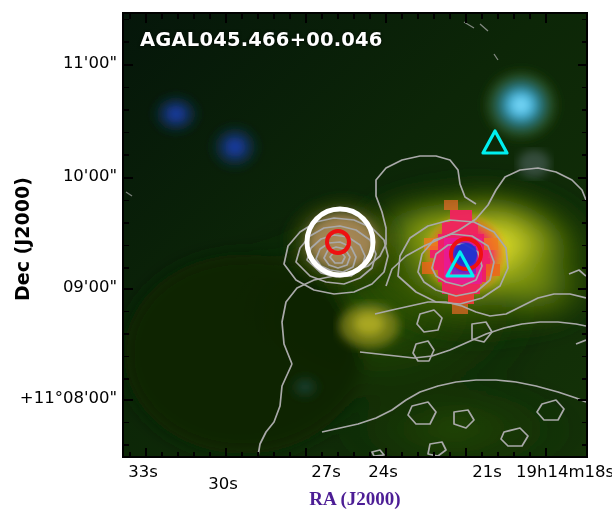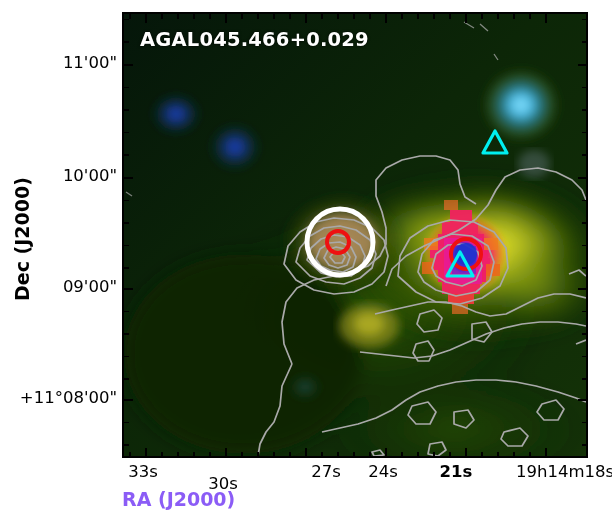--- a/index.html
+++ b/index.html
@@ -17,22 +17,22 @@
   .ylab{position:absolute;right:0;text-align:right;font-size:16.5px;color:#000;
         white-space:nowrap;transform:translateY(-50%);}
   #yticklabels{position:absolute;left:0;top:0;width:117px;height:519px;}
   .xlab{position:absolute;top:0;text-align:center;font-size:16.5px;color:#000;
         white-space:nowrap;transform:translateX(-50%);}
   #xticklabels{position:absolute;left:0;top:462px;width:612px;height:24px;}
 
   #ytitle{position:absolute;left:-88px;top:228px;width:220px;text-align:center;
           font-size:19px;font-weight:bold;color:#000;
           transform:rotate(-90deg);transform-origin:center center;}
-  #xtitle{position:absolute;left:122px;top:488px;width:466px;text-align:left;
-          font-size:19px;font-weight:bold;color:#8b5cf6;}
+  #xtitle{position:absolute;left:122px;top:488px;width:466px;text-align:center;
+          font-size:19px;font-weight:bold;color:#4c1d95;font-family:Liberation Serif, serif;}
 
   #title{position:absolute;left:16px;top:14px;font-size:19.5px;font-weight:bold;
          color:#ffffff;letter-spacing:.2px;z-index:9;
          text-shadow:0 0 3px rgba(0,0,0,.85);}
 
   .tick{position:absolute;background:#000;}
   svg{display:block;}
 </style>
 </head>
 <body>
@@ -240,21 +240,21 @@
       <circle cx="214" cy="228" r="11" fill="none" stroke="#ee1111" stroke-width="4"></circle>
 
       <circle cx="342" cy="240" r="11" fill="#2233cc" opacity=".95"></circle>
       <circle cx="342" cy="240" r="15" fill="none" stroke="#ee1111" stroke-width="4"></circle>
       <polygon points="336,238 349,262 323,262" fill="none" stroke="#00f0f0" stroke-width="3.2" stroke-linejoin="round"></polygon>
 
       <polygon points="371,117 383,139 359,139" fill="none" stroke="#00f0f0" stroke-width="3.2" stroke-linejoin="round"></polygon>
     </svg>
   </div>
 
-  <div id="title">AGAL045.466+0.029</div>
+  <div id="title">AGAL045.466+00.046</div>
 
   <div id="ticks">
         <div class="tick" style="left: 21px; top: 0px; width: 1.6px; height: 9px;"></div>
         <div class="tick" style="left: 21px; top: 434px; width: 1.6px; height: 9px;"></div>
         <div class="tick" style="left: 37px; top: 0px; width: 1.6px; height: 5px;"></div>
         <div class="tick" style="left: 37px; top: 438px; width: 1.6px; height: 5px;"></div>
         <div class="tick" style="left: 53px; top: 0px; width: 1.6px; height: 5px;"></div>
         <div class="tick" style="left: 53px; top: 438px; width: 1.6px; height: 5px;"></div>
         <div class="tick" style="left: 69px; top: 0px; width: 1.6px; height: 5px;"></div>
         <div class="tick" style="left: 69px; top: 438px; width: 1.6px; height: 5px;"></div>
@@ -345,19 +345,19 @@
         <div class="tick" style="left: 0px; top: 430.2px; width: 5px; height: 1.6px;"></div>
         <div class="tick" style="left: 458px; top: 430.2px; width: 5px; height: 1.6px;"></div>
       </div>
 </div>
 
 <div id="xticklabels">
       <div class="xlab" style="left: 143px;">33s</div>
       <div class="xlab" style="left: 223px; margin-top: 12px;">30s</div>
       <div class="xlab" style="left: 303px; margin-left: 23px;">27s</div>
       <div class="xlab" style="left: 383px;">24s</div>
-      <div class="xlab" style="left: 456px; font-weight: bold;">21s</div>
+      <div class="xlab" style="left: 487px;">21s</div>
       <div class="xlab" style="left: 565px;">19h14m18s</div>
     </div>
 
 <div id="xtitle">RA (J2000)</div>
 
 </div>
 
 </body></html>

